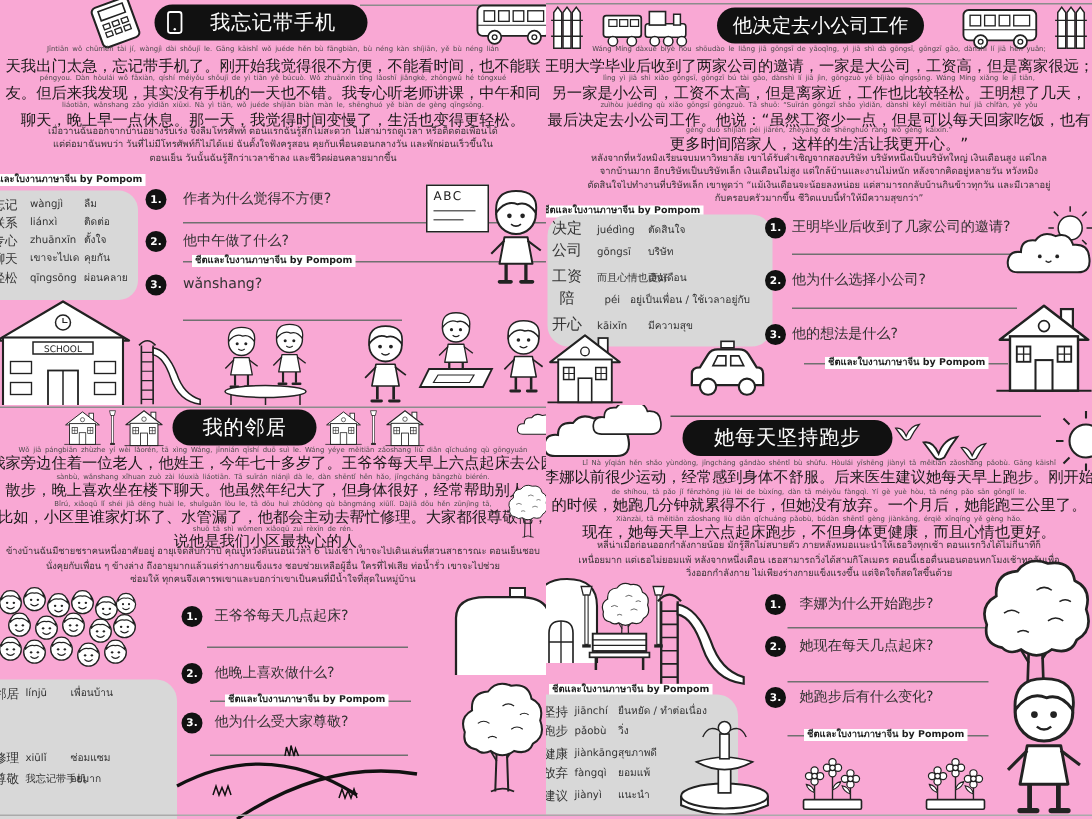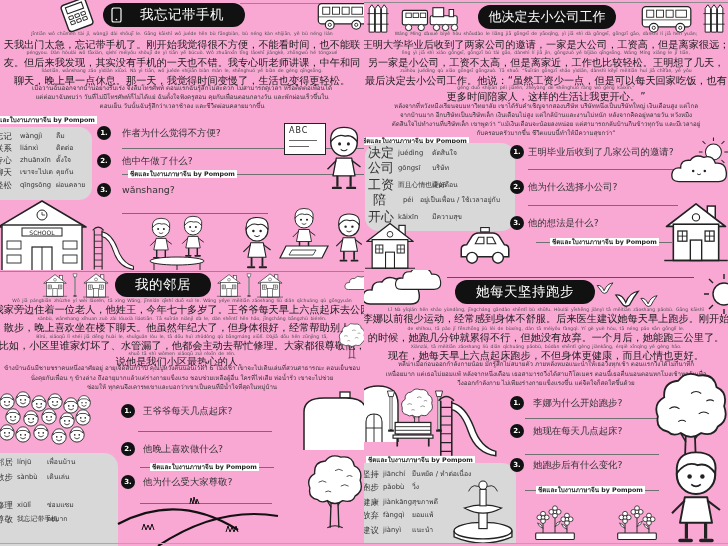--- a/index.html
+++ b/index.html
@@ -15,21 +15,21 @@
 .pill{position:absolute;background:#111;border-radius:14px;color:#fff;display:flex;align-items:center;justify-content:center;font-size:13.5px;letter-spacing:.5px;white-space:nowrap}
 .wm{position:absolute;font-size:6.3px;line-height:8px;font-weight:bold;color:#1e1e1e;white-space:nowrap;background:#fff;padding:0 2px}
 .vbox{position:absolute;background:#d8d8d8}
 .vrow{position:absolute;left:0;right:0;height:12px}
 .vrow span{position:absolute;top:0;white-space:nowrap;line-height:12px;color:#333}
 .vh{font-size:8.4px}
 .vp{font-size:6.8px}
 .vt{font-size:6.8px}
 #p-tl .vh{left:-5px} #p-tl .vp{left:20px} #p-tl .vt{left:56px}
 #p-tr .vrow{height:16px} #p-tr .vrow span{line-height:16px}
-#p-tr .vh{left:3px;font-size:13px} #p-tr .vp{left:33px} #p-tr .vt{left:67px}
+#p-tr .vh{left:3px;font-size:10px} #p-tr .vp{left:33px} #p-tr .vt{left:67px}
 #p-bl .vrow,#p-br .vrow{height:14px} #p-bl .vrow span,#p-br .vrow span{line-height:14px}
 #p-bl .vh{left:-4px} #p-bl .vp{left:17px} #p-bl .vt{left:47px}
 #p-br .vh{left:-2px} #p-br .vp{left:19px} #p-br .vt{left:48px}
 .qn{position:absolute;width:14px;height:14px;border-radius:50%;background:#111;color:#fff;font-size:7px;font-weight:bold;display:flex;align-items:center;justify-content:center;line-height:1}
 .qt{position:absolute;font-size:9.4px;line-height:12px;color:#333;white-space:nowrap}
 .aline{position:absolute;height:0;border-top:1px solid #707070}
 .rule{position:absolute;height:0;border-top:1px solid #8c8c8c}
 </style>
 </head>
 <body>
@@ -466,25 +466,20 @@
         <use href="#sym-face" x="50" y="35" width="18" height="18"></use>
         <use href="#sym-face" x="68" y="33" width="18" height="18"></use>
   </svg>
 
   <div class="vbox" style="left:0;top:183px;width:118px;height:106px;border-radius:0 14px 14px 0">
     <div class="vrow" style="top:2px">
           <span class="vh">邻居</span>
           <span class="vp">línjū</span>
           <span class="vt">เพื่อนบ้าน</span>
         </div>
-    <div class="vrow" style="top:17px">
-          <span class="vh">散步</span>
-          <span class="vp">sànbù</span>
-          <span class="vt">เดินเล่น</span>
-        </div>
     <div class="vrow" style="top:45px">
           <span class="vh">修理</span>
           <span class="vp">xiūlǐ</span>
           <span class="vt">ซ่อมแซม</span>
         </div>
     <div class="vrow" style="top:59px">
           <span class="vh">尊敬</span>
           <span class="vp">我忘记带手机</span>
           <span class="vt">อยมาก</span>
         </div>
@@ -565,21 +560,21 @@
         <use href="#sym-lamp" width="100%" height="100%"></use>
       </svg>
   <svg class="ill" style="left:28px;top:150px;width:42px;height:28px">
         <use href="#sym-bench" width="100%" height="100%"></use>
       </svg>
   <svg class="ill" style="left:66px;top:122px;width:70px;height:66px">
         <use href="#sym-slide" width="100%" height="100%"></use>
       </svg>
 
   <div class="wm" style="left:2px;top:186px">ชีตและใบงานภาษาจีน by Pompom</div>
-  <div class="vbox" style="left:0;top:193px;width:152px;height:80px;border-radius:0 14px 0 0">
+  <div class="vbox" style="left:0;top:193px;width:128px;height:80px;border-radius:0 14px 0 0">
     <div class="vrow" style="top:4px">
           <span class="vh">坚持</span>
           <span class="vp">jiānchí</span>
           <span class="vt">ยืนหยัด / ทำต่อเนื่อง</span>
         </div>
     <div class="vrow" style="top:17px">
           <span class="vh">跑步</span>
           <span class="vp">pǎobù</span>
           <span class="vt">วิ่ง</span>
         </div>

